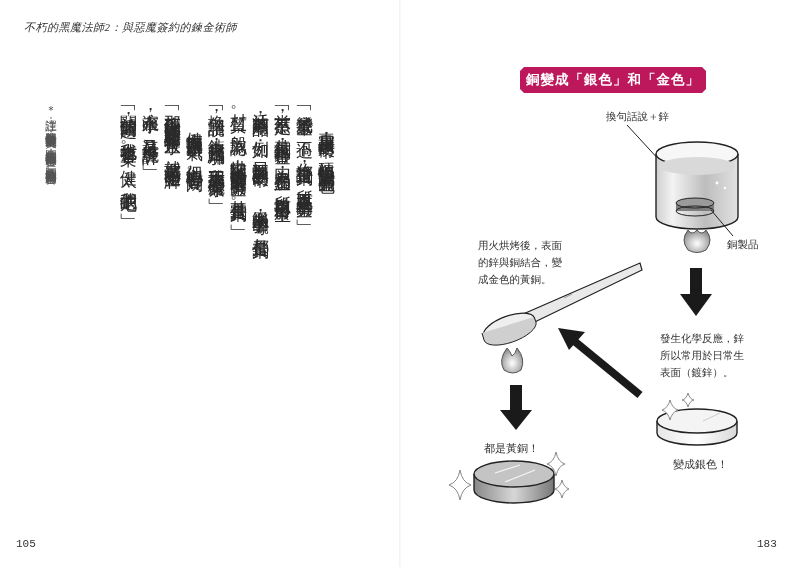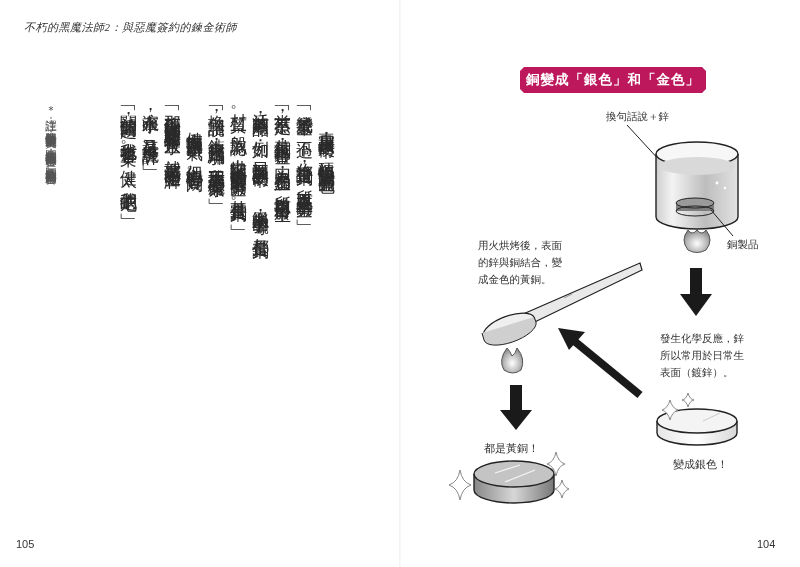--- a/index.html
+++ b/index.html
@@ -1,20 +1,20 @@
 <!DOCTYPE html>
 <html><head>
 <meta charset="utf-8">
 <style>
   html, body { margin:0; padding:0; }
   body { width:800px; height:567px; background:#ffffff; position:relative; overflow:hidden;
          font-family: "DejaVu Serif", "Liberation Serif", serif; color:#222; }
   .running-head { position:absolute; left:24px; top:20px; font-family:Liberation Serif, serif;
          font-size:11px; font-style:italic; color:#333; letter-spacing:0.5px; }
-  .page-num { position:absolute; top:538px; font-size:11px; color:#333; font-family:Liberation Sans, sans-serif; }
+  .page-num { position:absolute; top:538px; font-size:11px; color:#333; font-family:Liberation Mono, monospace; }
   .page-num.left { left:16px; }
   .page-num.right { left:757px; }
   .vtext { position:absolute; top:100px; writing-mode:vertical-rl; font-size:17px; line-height:22px;
            letter-spacing:1.5px; color:#2a2a2a; white-space:nowrap; }
   .footnote { position:absolute; top:98px; left:44px; writing-mode:vertical-rl; font-size:11.5px; line-height:14px;
               color:#555; letter-spacing:0.5px; white-space:nowrap; }
   .gutter { position:absolute; left:399px; top:0; width:2px; height:567px;
             background:linear-gradient(90deg,#f1f1f1,#fafafa); }
   .title-banner { position:absolute; left:520px; top:67px; width:186px; height:26px; background:#be185d; color:#fff;
          font-family:"DejaVu Sans","Liberation Sans",sans-serif; font-size:13.5px; font-weight:bold;
@@ -139,14 +139,14 @@
     <div>表面（鍍鋅）。</div>
   </div>
   <div class="label" style="left:673px; top:456px; font-size:11px">變成銀色！</div>
   <div class="label" style="left:478px; top:237px">
     <div>用火烘烤後，表面</div>
     <div>的鋅與銅結合，變</div>
     <div>成金色的黃銅。</div>
   </div>
   <div class="label" style="left:484px; top:440px; font-size:11px">都是黃銅！</div>
 
-  <div class="page-num right">104</div>
+  <div class="page-num right">183</div>
 </div>
 
 </body></html>

